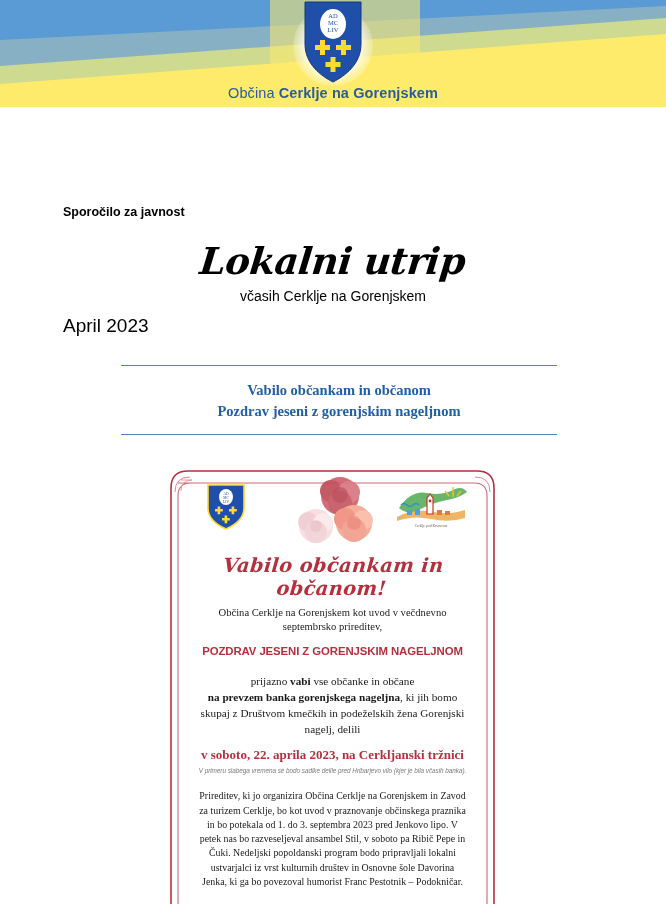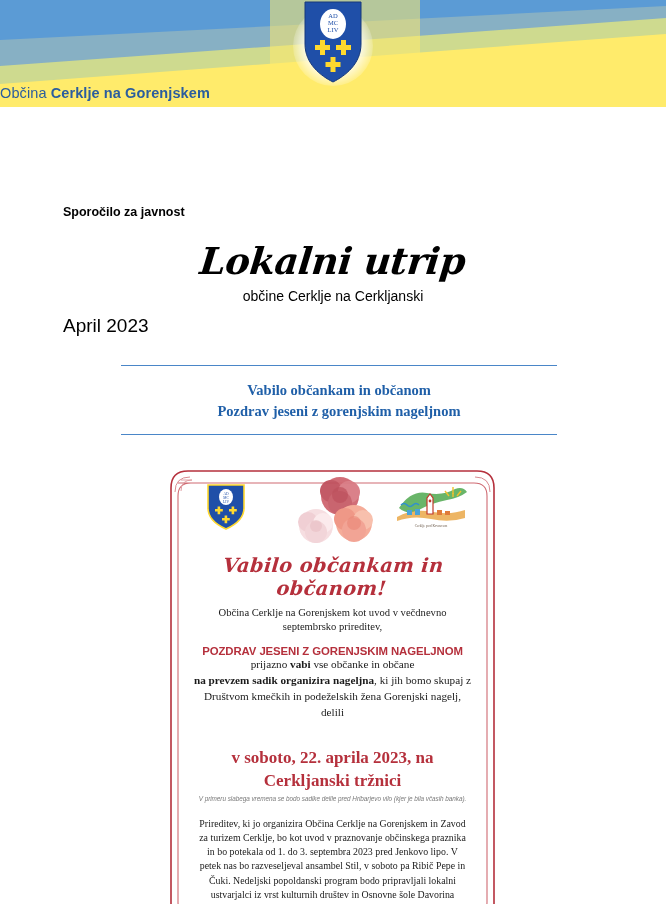--- a/index.html
+++ b/index.html
@@ -29,21 +29,21 @@
     top: 0px;
     width: 84px;
     height: 86px;
     z-index: 4;
   }
 
   .muni-name {
     position: absolute;
     left: 0; right: 0;
     top: 85px;
-    text-align: left;
+    text-align: center;
     font-size: 14.5px;
     color: #2b5d9e;
     letter-spacing: 0.1px;
     z-index: 5;
   }
   .muni-name b { font-weight: bold; }
 
   
   .sheet { position: relative; width: 666px; }
 
@@ -158,30 +158,30 @@
   .p-event {
     margin-top: 10px;
     font-family: "Liberation Sans", sans-serif;
     font-weight: bold;
     font-size: 11.4px;
     color: #b5303c;
     letter-spacing: -0.1px;
   }
 
   .p-invite {
-    margin-top: 0;
+    margin-top: 17px;
     font-size: 11.2px;
     line-height: 1.42;
   }
   .p-invite b { font-weight: bold; }
 
   .p-when {
-    margin-top: 27px;
-    font-weight: bold;
-    font-size: 17px;
+    margin-top: 10px;
+    font-weight: bold;
+    font-size: 13px;
     color: #b5303c;
     line-height: 1.3;
   }
 
   .p-rain {
     margin-top: 3px;
     font-style: italic;
     font-size: 6.4px;
     color: #7a7a7a;
     font-family: "Liberation Sans", sans-serif;
@@ -235,21 +235,21 @@
     <span>Občina </span><b>Cerklje na Gorenjskem</b>
   </div>
 </div>
 
 <div class="sheet">
 
   <div class="press-label">Sporočilo za javnost</div>
 
   <div class="masthead">
     <div class="script-title">Lokalni utrip</div>
-    <div class="sub">občine Cerklje na Cerkljanski</div>
+    <div class="sub">včasih Cerklje na Gorenjskem</div>
   </div>
 
   <div class="issue-date">April 2023</div>
 
   <div class="heading-block">
     <hr>
     <div class="htext">
       <div>Vabilo občankam in občanom</div>
       <div>Pozdrav jeseni z gorenjskim nageljnom</div>
     </div>
@@ -340,21 +340,21 @@
       <div class="poster-title">Vabilo občankam in občanom!</div>
 
       <div class="poster-body">
 
         <div class="p-intro">Občina Cerklje na Gorenjskem kot uvod v večdnevno septembrsko prireditev,</div>
 
         <div class="p-event">POZDRAV JESENI Z GORENJSKIM NAGELJNOM</div>
 
         <div class="p-invite">
           <span>prijazno </span><b>vabi</b><span> vse občanke in občane</span><br>
-          <b>na prevzem sadik organizira nageljna</b><span>, ki jih bomo skupaj z Društvom kmečkih in podeželskih žena Gorenjski nagelj, delili</span>
+          <b>na prevzem banka gorenjskega nageljna</b><span>, ki jih bomo skupaj z Društvom kmečkih in podeželskih žena Gorenjski nagelj, delili</span>
         </div>
 
         <div class="p-when">
           <div>v soboto, 22. aprila 2023, na Cerkljanski tržnici</div>
         </div>
 
         <div class="p-rain">V primeru slabega vremena se bodo sadike delile pred Hribarjevo vilo (kjer je bila včasih banka).</div>
 
         <div class="p-desc">Prireditev, ki jo organizira Občina Cerklje na Gorenjskem in Zavod za turizem Cerklje, bo kot uvod v praznovanje občinskega praznika in bo potekala od 1. do 3. septembra 2023 pred Jenkovo lipo. V petek nas bo razveseljeval ansambel Stil, v soboto pa Ribič Pepe in Čuki. Nedeljski popoldanski program bodo pripravljali lokalni ustvarjalci iz vrst kulturnih društev in Osnovne šole Davorina Jenka, ki ga bo povezoval humorist Franc Pestotnik – Podokničar.</div>
 

